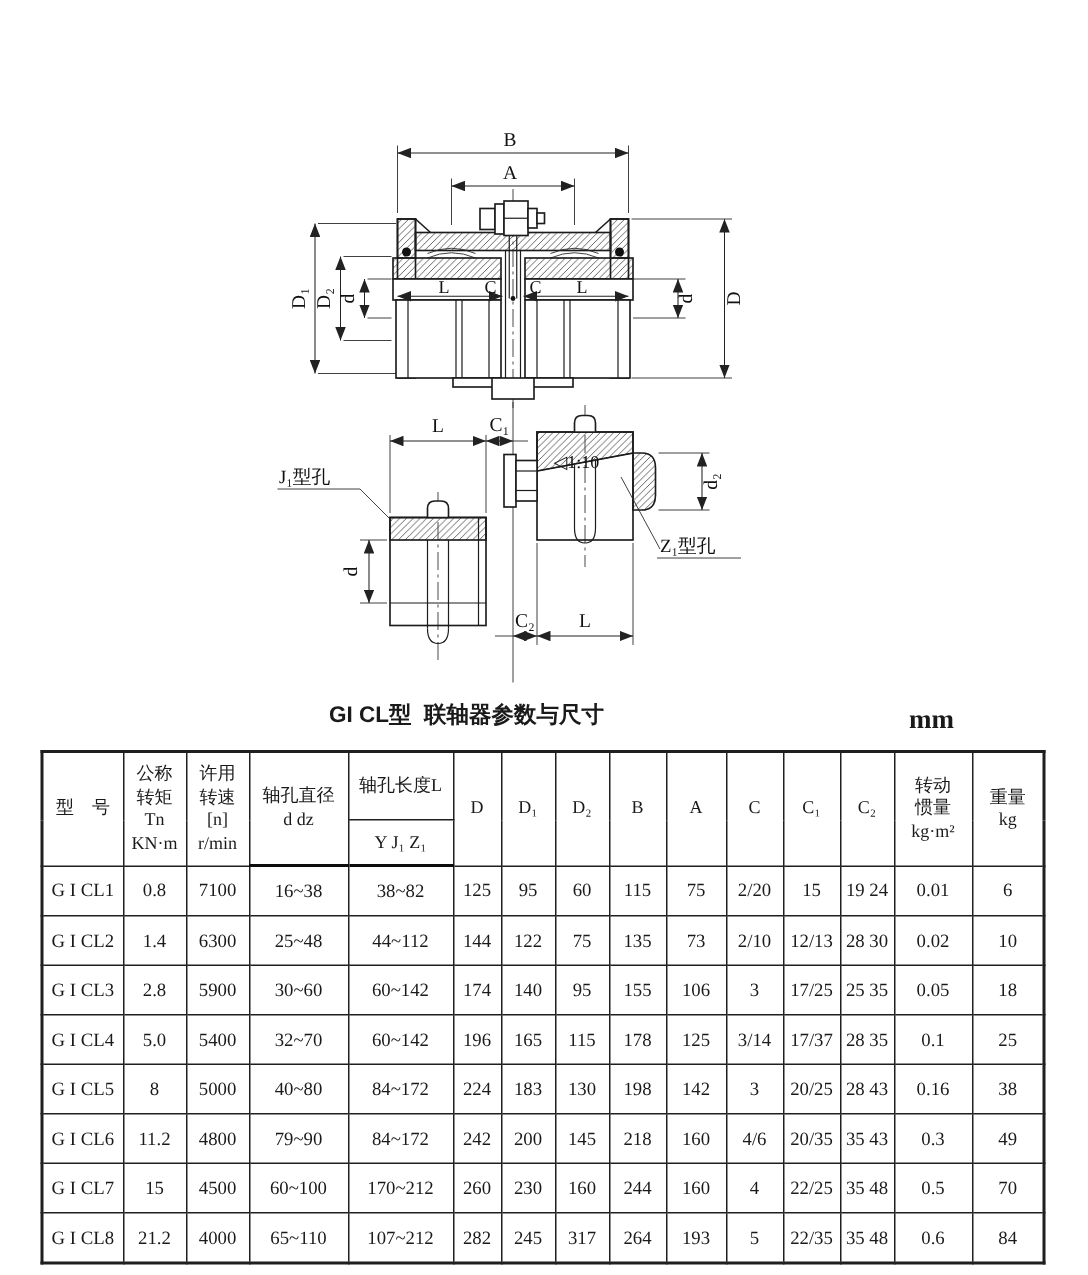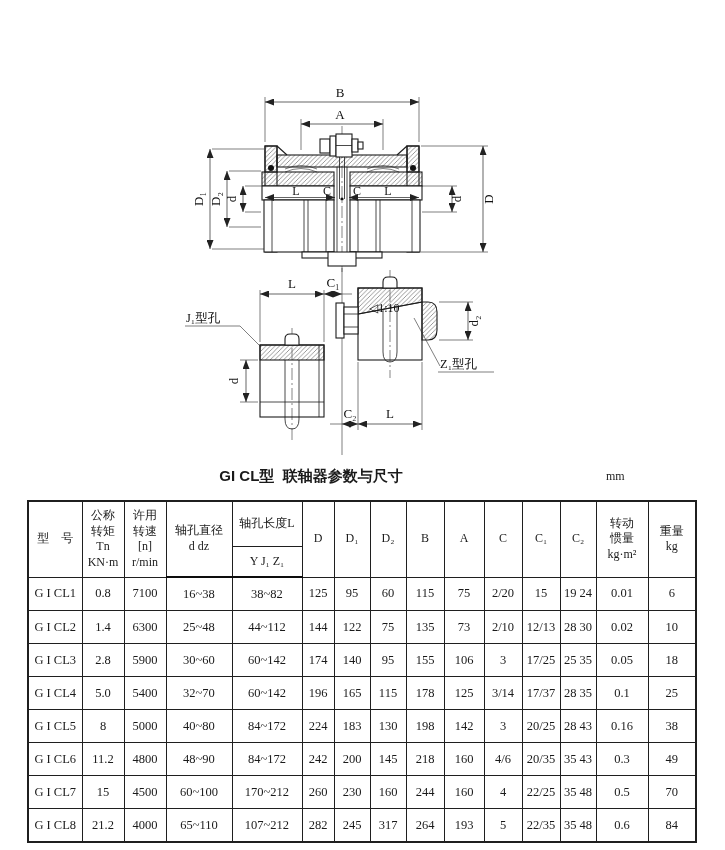--- a/index.html
+++ b/index.html
@@ -17,21 +17,21 @@
   .dim{stroke:#222;stroke-width:.7;fill:none;marker-start:url(#ma);marker-end:url(#ma);}
   .cl{stroke:#333;stroke-width:.6;stroke-dasharray:12 3 2 3;fill:none;}
   .hz{fill:url(#hp);stroke:#1c1c1c;stroke-width:1.1;}
   .wh{fill:#fff;stroke:#1c1c1c;stroke-width:1.1;}
   .dt{font-family:"Liberation Serif",serif;font-size:13px;fill:#111;}
   .dts{font-family:"Liberation Serif",serif;font-size:12px;fill:#111;}
   .dtc{font-family:"Liberation Serif",serif;font-size:12.5px;fill:#111;}
   
   .tbl-title{position:absolute;top:467px;left:0;width:622px;text-align:center;
     font-family:"Liberation Sans",sans-serif;font-size:15px;font-weight:600;white-space:pre;}
-  .unit{position:absolute;top:469px;left:606px;font-size:12px;}
+  .unit{position:absolute;top:469px;left:606px;font-size:18px;font-weight:bold;}
   table.params{position:absolute;top:500px;left:27px;width:670px;border-collapse:collapse;
     table-layout:fixed;border:2px solid #1f1f1f;font-size:12.5px;}
   table.params th,table.params td{border:1px solid #1f1f1f;text-align:center;vertical-align:middle;
     padding:0 1px;font-weight:normal;overflow:hidden;}
   thead th{font-size:12px;line-height:1.3;}
   .mline{white-space:pre-line;}
   thead tr.h1 th{height:44px;}
   thead tr.h2 th{height:29px;margin-top:25px;}
   tbody td{height:32px;}
   .thick-bottom{border-bottom:2.5px solid #0d0d0d !important;}
@@ -356,21 +356,21 @@
         <td>3</td>
         <td>20/25</td>
         <td>28 43</td>
         <td>0.16</td>
         <td>38</td>
       </tr>
       <tr>
         <td>G I CL6</td>
         <td>11.2</td>
         <td>4800</td>
-        <td>48~90</td>
+        <td>79~90</td>
         <td>84~172</td>
         <td>242</td>
         <td>200</td>
         <td>145</td>
         <td>218</td>
         <td>160</td>
         <td>4/6</td>
         <td>20/35</td>
         <td>35 43</td>
         <td>0.3</td>

